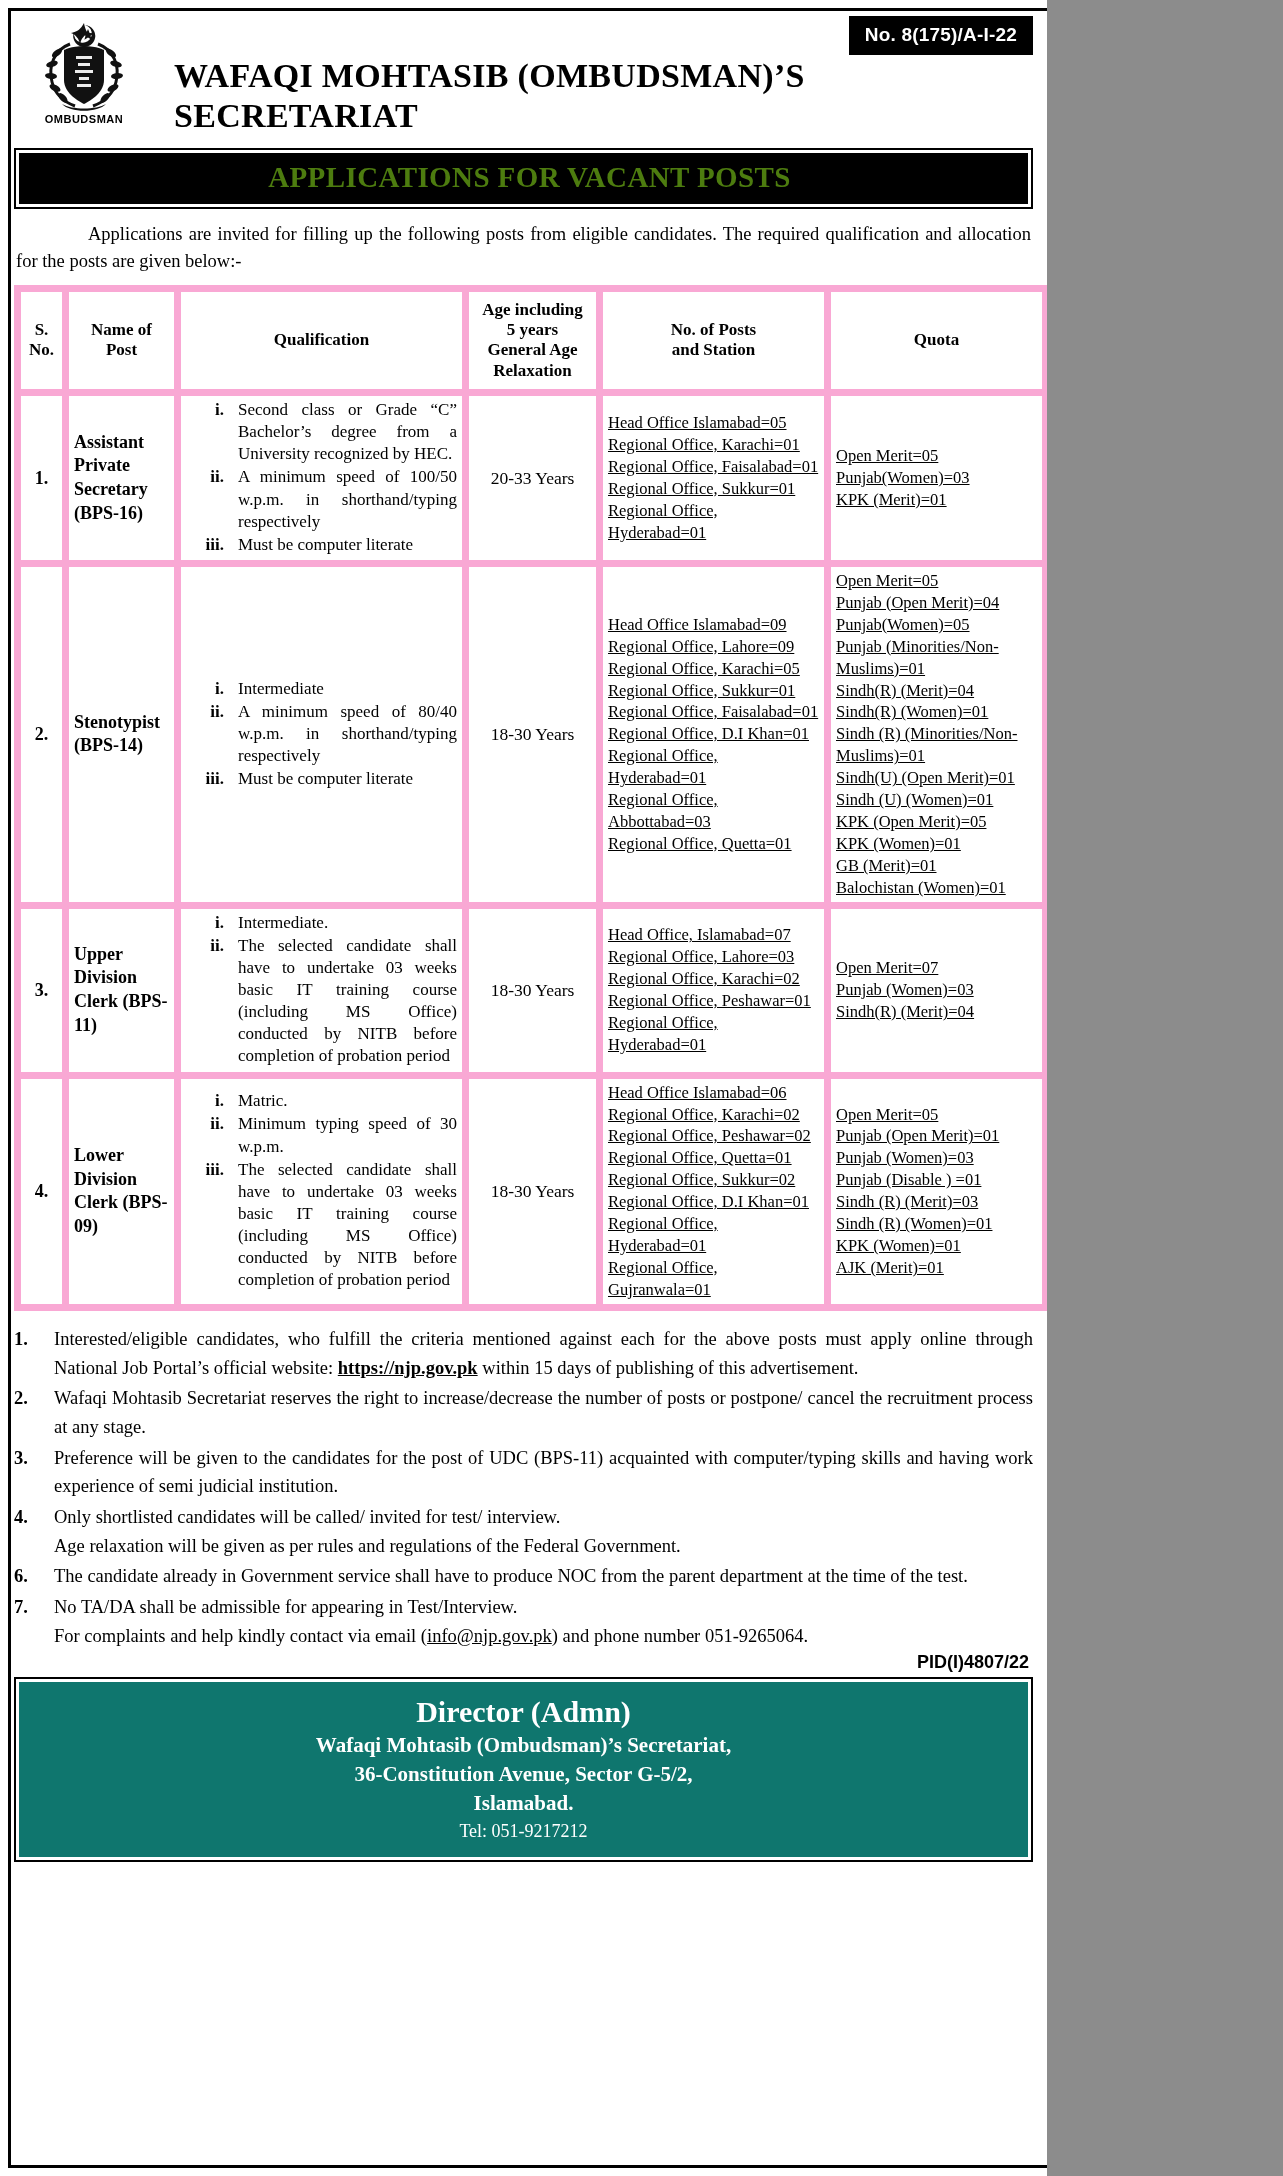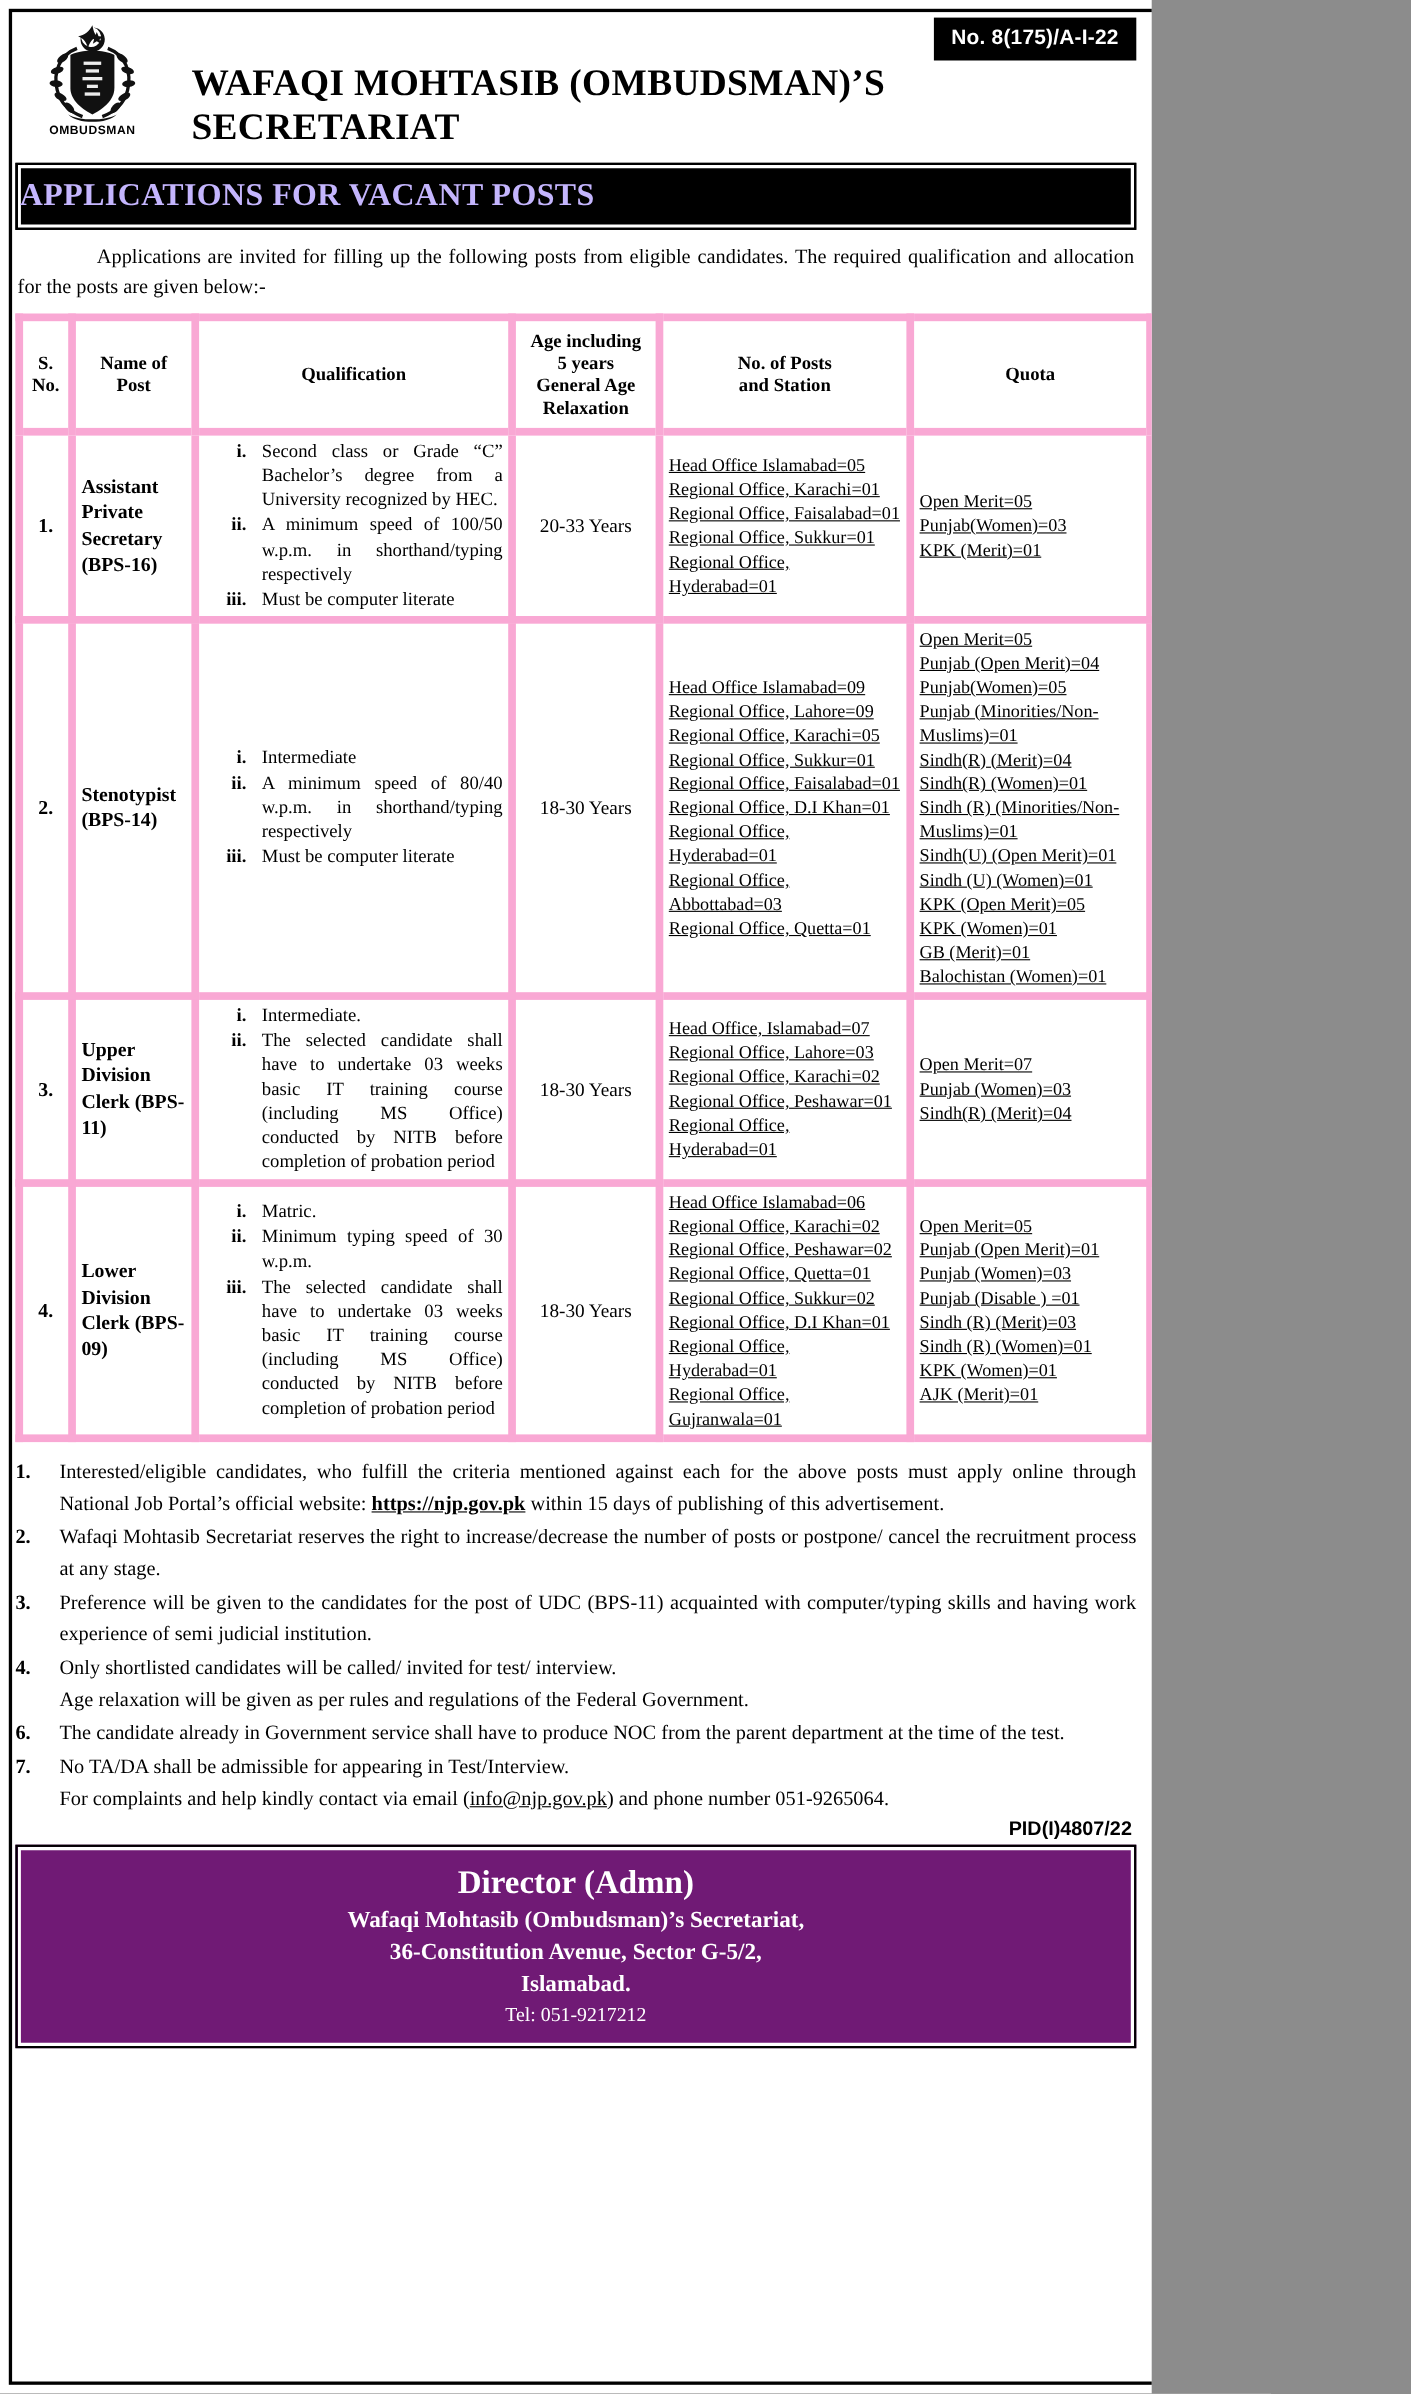--- a/index.html
+++ b/index.html
@@ -70,25 +70,25 @@
     top: 42px;
     font-family: "Liberation Serif", serif;
     font-weight: bold;
     font-size: 34px;
     line-height: 1.18;
     letter-spacing: .3px;
   }
   .banner {
     margin-top: 4px;
     background: #000;
-    color: #c4b5fd;
+    color: #4d7c0f;
     border: 2px solid #000;
     box-shadow: inset 0 0 0 3px #fff;
-    padding: 11px 0 13px 2px;
-    text-align: left;
+    padding: 11px 0 13px 12px;
+    text-align: center;
   }
   .banner-text {
     font-family: "Liberation Serif", serif;
     font-weight: bold;
     font-size: 29px;
     letter-spacing: .4px;
   }
   .intro {
     margin: 12px 2px 10px 2px;
     font-size: 18.5px;
@@ -201,21 +201,21 @@
   .pid {
     text-align: right;
     font-family: "Liberation Sans", sans-serif;
     font-weight: bold;
     font-size: 18px;
     margin: 2px 4px 4px 0;
   }
 
   
   .footer {
-    background: #701a75;
+    background: #0f766e;
     color: #fff;
     border: 2px solid #000;
     box-shadow: inset 0 0 0 3px #fff;
     text-align: center;
     padding: 14px 10px 16px 10px;
   }
   .footer .l1 {
     font-family: "Liberation Serif", serif;
     font-weight: bold;
     font-size: 30px;

